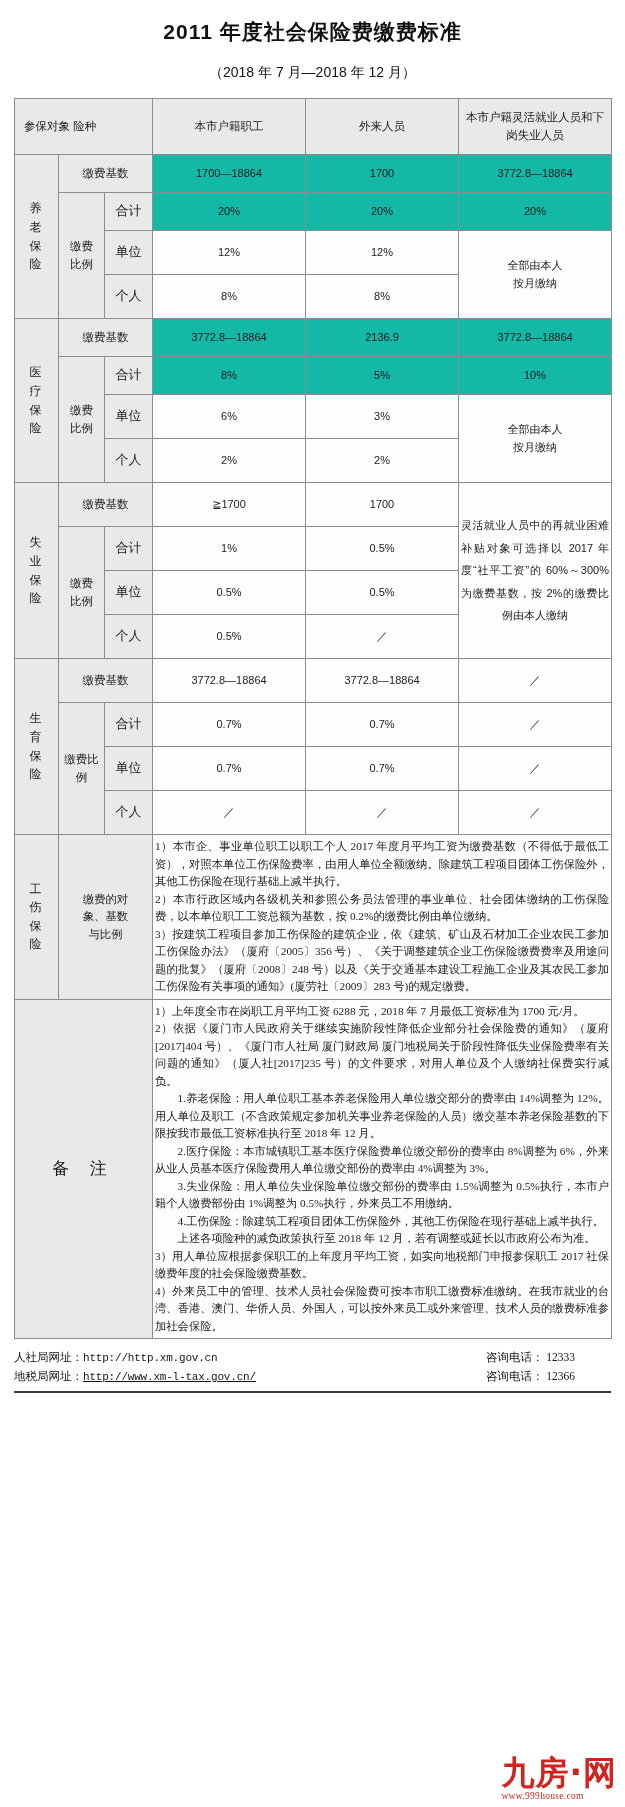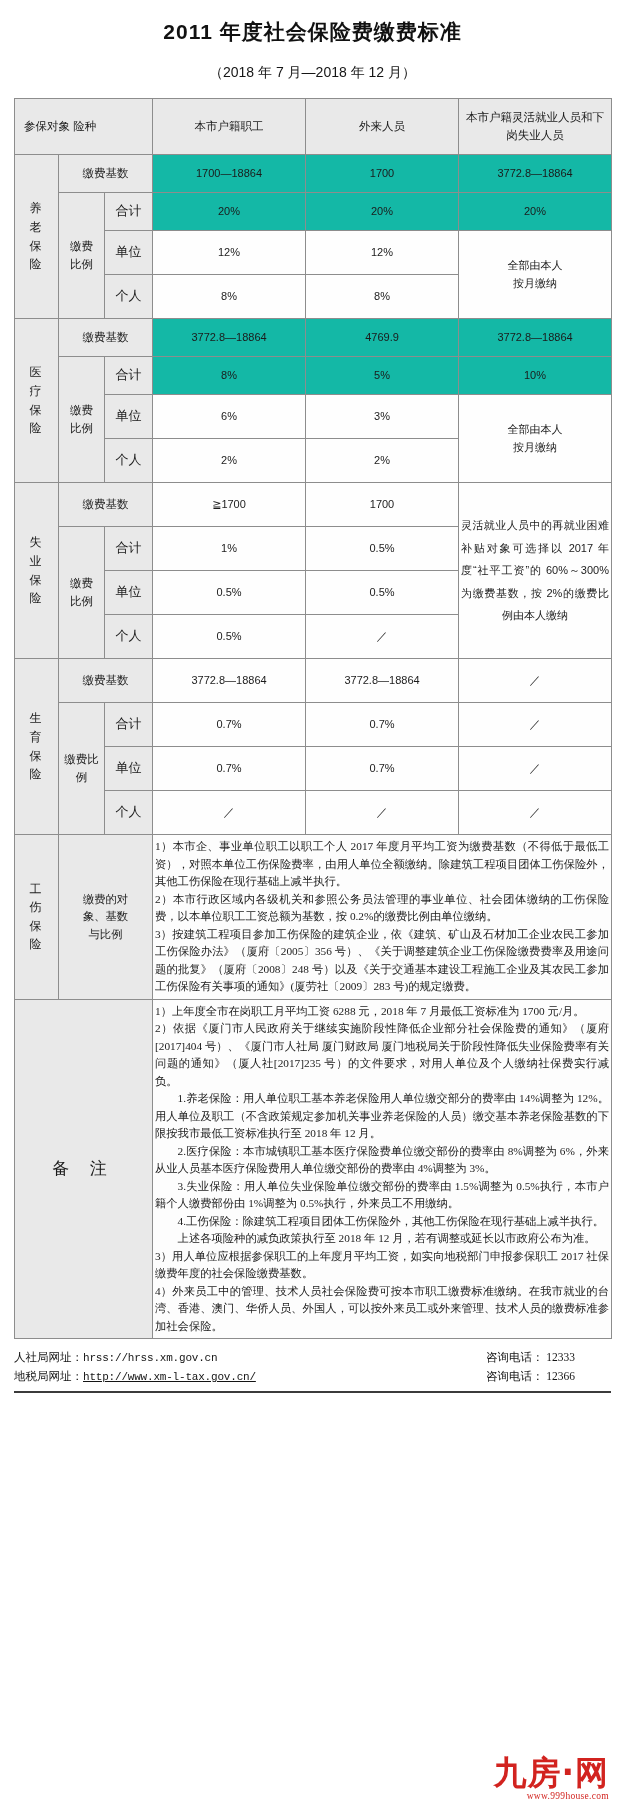--- a/index.html
+++ b/index.html
@@ -162,23 +162,23 @@
   .foot-left .url.ul { text-decoration: underline; }
   .foot-right { white-space: nowrap; padding-right: 36px; }
   .foot-rule {
     border-top: 2px solid #3b3b3b;
     margin: 5px 14px 0 14px;
   }
 
   
   .logo {
     position: absolute;
-    right: 16px;
+    right: 8px;
     bottom: 6px;
-    text-align: right;
+    text-align: left;
     user-select: none;
   }
   .logo .mark {
     font-size: 33px;
     font-weight: bold;
     color: #d2231f;
     letter-spacing: 1px;
     line-height: 1;
     font-family: "DejaVu Sans", "Liberation Sans", sans-serif;
   }
@@ -256,21 +256,21 @@
 
         <tr>
           <td class="vcat" rowspan="4">
             <span>医</span>
               <span>疗</span>
               <span>保</span>
               <span>险</span>
           </td>
           <td class="lbl" colspan="2">缴费基数</td>
           <td class="val">3772.8—18864</td>
-          <td class="val">4769.9</td>
+          <td class="val">2136.9</td>
           <td class="val">3772.8—18864</td>
         </tr>
         <tr>
           <td class="ratio-lbl" rowspan="3">
             <span style="display:block">缴费</span>
               <span style="display:block">比例</span>
           </td>
           <td class="sub-lbl">合计</td>
           <td class="val">8%</td>
           <td class="val">5%</td>
@@ -391,21 +391,21 @@
             <p>4）外来员工中的管理、技术人员社会保险费可按本市职工缴费标准缴纳。在我市就业的台湾、香港、澳门、华侨人员、外国人，可以按外来员工或外来管理、技术人员的缴费标准参加社会保险。</p>
           </td>
         </tr>
 
       </tbody>
     </table>
   </div>
 
   <div class="footer">
     <div class="foot-row">
-      <div class="foot-left"><span>人社局网址：</span><span class="url">hrss://hrss.xm.gov.cn</span></div>
+      <div class="foot-left"><span>人社局网址：</span><span class="url">http://http.xm.gov.cn</span></div>
       <div class="foot-right">咨询电话： 12333</div>
     </div>
     <div class="foot-row">
       <div class="foot-left"><span>地税局网址：</span><span class="url ul">http://www.xm-l-tax.gov.cn/</span></div>
       <div class="foot-right">咨询电话： 12366</div>
     </div>
   </div>
   <div class="foot-rule"></div>
 
   <div class="logo">

